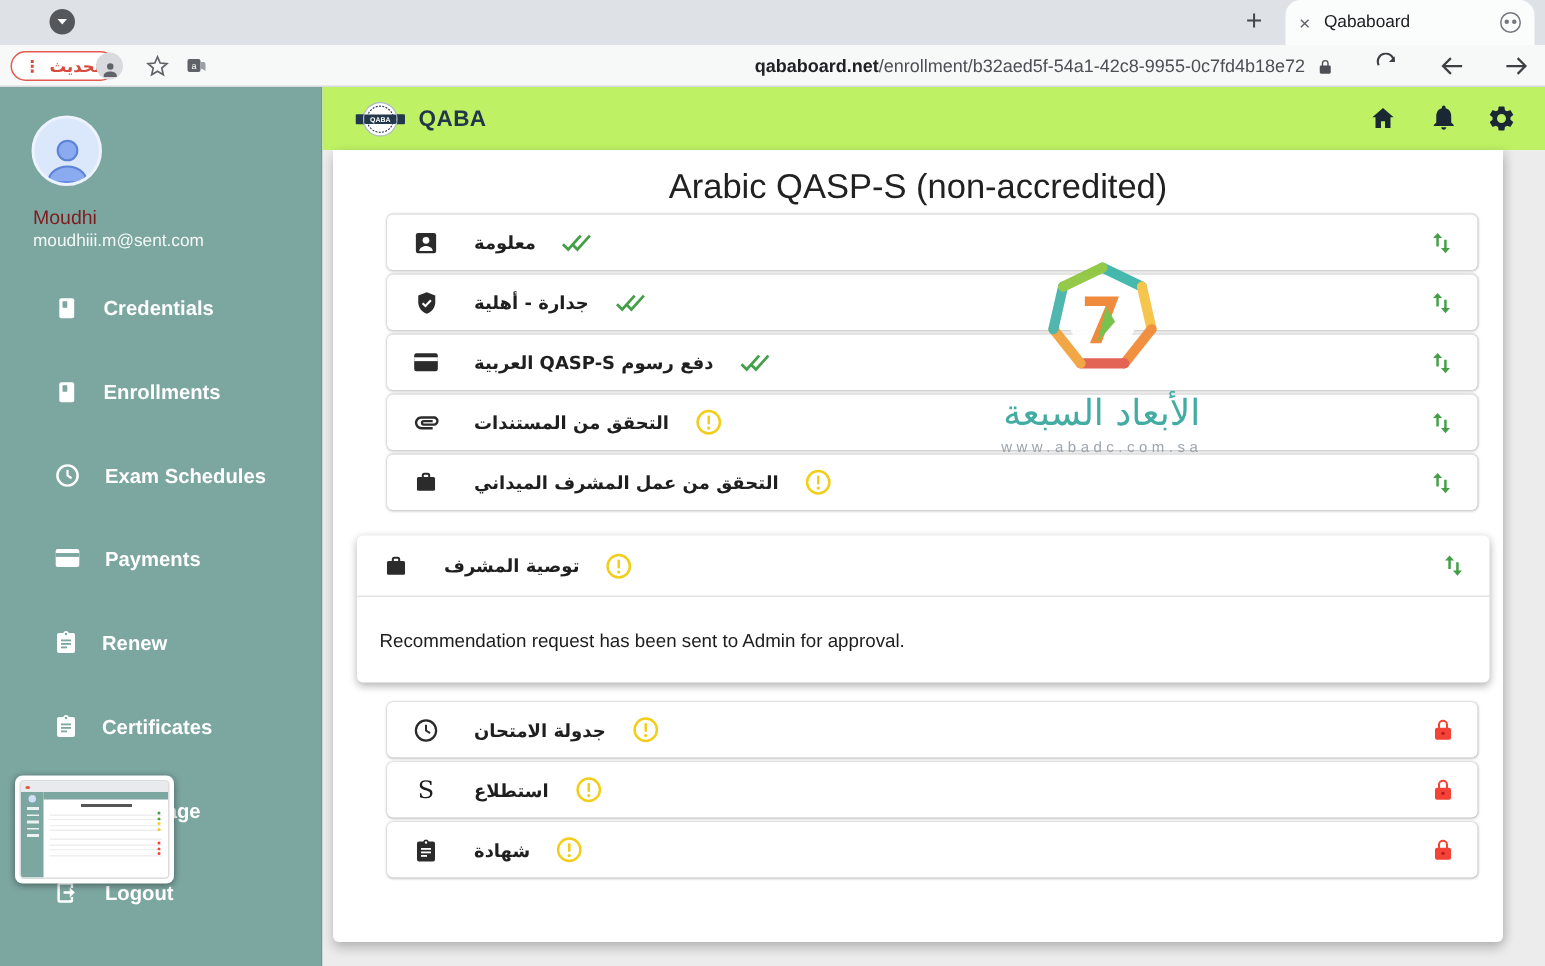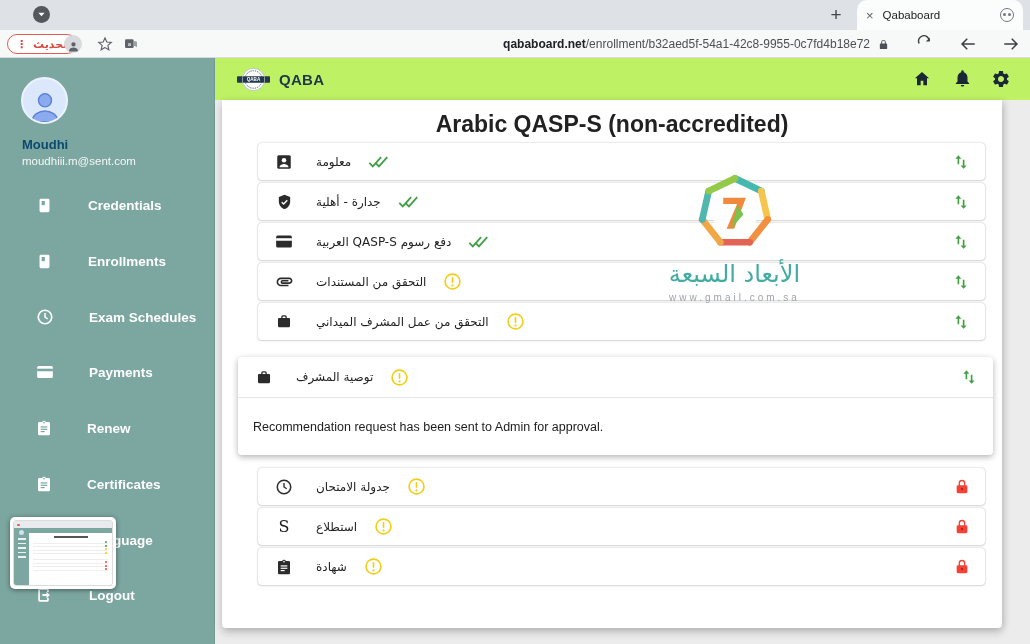--- a/index.html
+++ b/index.html
@@ -34,24 +34,24 @@
   .url-path { font-size:12px; color:#4c4f53; }
   .nav-ic { position:absolute; top:5px; cursor:pointer; }
 
   
   .page { position:absolute; top:58px; left:0; width:1030px; height:586px; background:#ececec; }
 
   
   .sidebar { position:absolute; left:0; top:0; width:215px; height:586px; background:#7CA6A0; box-shadow:inset -1px 0 0 rgba(0,0,0,.08); }
   .avatar { position:absolute; left:21px; top:19px; width:47px; height:47px; border-radius:50%;
     background:#dbe7fb; border:2px solid #edf3fd; display:flex; align-items:flex-end; justify-content:center; overflow:hidden; }
-  .uname { position:absolute; left:22px; top:79px; color:#0c4a6e; font-size:13px; font-weight:700; }
+  .uname { position:absolute; left:22px; top:79px; color:#7f1d1d; font-size:13px; font-weight:400; }
   .uemail { position:absolute; left:22px; top:97px; color:#f4f8f7; font-size:11.5px; }
   .sitem { position:absolute; left:0; width:215px; height:30px; display:flex; align-items:center;
-    padding-left:36px; gap:35px; color:#fff; font-size:13.5px; font-weight:700; cursor:pointer; }
+    padding-left:36px; gap:16px; color:#fff; font-size:13.5px; font-weight:700; cursor:pointer; }
   .sitem svg { flex:0 0 auto; }
 
   
   .thumb { position:absolute; left:10px; top:459px; width:106px; height:72px; background:#fff; border-radius:5px;
     box-shadow:0 1px 5px rgba(0,0,0,.45); padding:3px; z-index:6; cursor:pointer; }
   .mini { width:100%; height:100%; border:1px solid #dcdcdc; border-radius:3px; overflow:hidden; background:#fff; }
   .mini-tabbar { height:7px; background:#e8eaed; position:relative; }
   .mini-tabbar i { position:absolute; left:3px; top:2.5px; width:2.5px; height:2.5px; border-radius:50%; background:#e25c4a; }
   .mini-body { display:flex; height:calc(100% - 7px); }
   .mini-side { width:15px; background:#7CA6A0; }
@@ -65,29 +65,29 @@
 
   
   .main { position:absolute; left:215px; top:0; width:815px; height:586px; background:#ececec; }
   .appbar { position:absolute; top:0; left:0; width:815px; height:42px; background:#bef264; }
   .brand-wrap { position:absolute; left:22px; top:5px; display:flex; align-items:center; gap:9px; }
   .brand-text { font-size:15px; font-weight:800; color:#22384a; letter-spacing:.3px; }
   .appbar-ic { position:absolute; top:11px; cursor:pointer; }
 
   .panel { position:absolute; top:42px; left:7px; width:780px; height:528px; background:#fff;
     border-radius:0 0 4px 4px; box-shadow:0 4px 8px rgba(0,0,0,.22), 3px 0 6px rgba(0,0,0,.07); }
-  .ptitle { margin-top:11px; text-align:center; font-size:23px; font-weight:700; color:#212121; }
+  .ptitle { margin-top:11px; text-align:center; font-size:23px; font-weight:400; color:#212121; }
 
   .group { position:absolute; left:36px; width:727px; }
   .g1 { top:43px; } .g2 { top:368px; }
   .row { height:37px; margin-bottom:3px; background:#fff; border-radius:4px;
     box-shadow:0 0 2px rgba(0,0,0,.28), 0 1px 2px rgba(0,0,0,.10);
     display:flex; align-items:center; padding:0 15px; cursor:pointer; }
   .ric { width:22px; display:flex; justify-content:center; }
-  .rlabel { margin-left:21px; font-size:12px; font-weight:400; color:#1f1f1f; direction:rtl; }
+  .rlabel { margin-left:21px; font-size:12px; font-weight:700; color:#1f1f1f; direction:rtl; }
   .rstatus { margin-left:17px; display:flex; }
   .rend { margin-left:auto; display:flex; }
   .s-letter { font-family:"DejaVu Serif", serif; font-size:16px; font-weight:400; color:#1d1d1d; }
 
   .expanded { position:absolute; left:16px; width:755px; top:257px; background:#fff; border-radius:4px;
     box-shadow:0 2px 6px rgba(0,0,0,.30); }
   .exp-head { height:40px; display:flex; align-items:center; padding:0 15px; cursor:pointer; }
   .exp-body { height:58px; border-top:1px solid #e4e4e4; display:flex; align-items:center; padding:0 15px;
     font-size:12.5px; color:#1d1d1d; }
 
@@ -510,17 +510,17 @@
             <path d="M67.4 86 L32.6 86" stroke="#e25a4b"></path>
             <path d="M32.6 86 L11 58.9" stroke="#f2a23c"></path>
             <path d="M11 58.9 L18.7 25.1" stroke="#45b3aa"></path>
             <path d="M18.7 25.1 L50 10" stroke="#8fc63f"></path>
           </g>
           <circle cx="50" cy="50" r="27" fill="#fff"></circle>
           <path d="M36 33h27l-14 37h-9l12.5-29.5H36z" fill="#F08433"></path>
           <path d="M46 69 L53 41 L60 53 Z" fill="#71bf44"></path>
         </svg>
         <div class="wm-brand ar">الأبعاد السبعة</div>
-        <div class="wm-site">www.gmail.com.sa</div>
+        <div class="wm-site">www.abadc.com.sa</div>
       </div>
     </div>
   </div>
 </div>
 
 </body></html>

